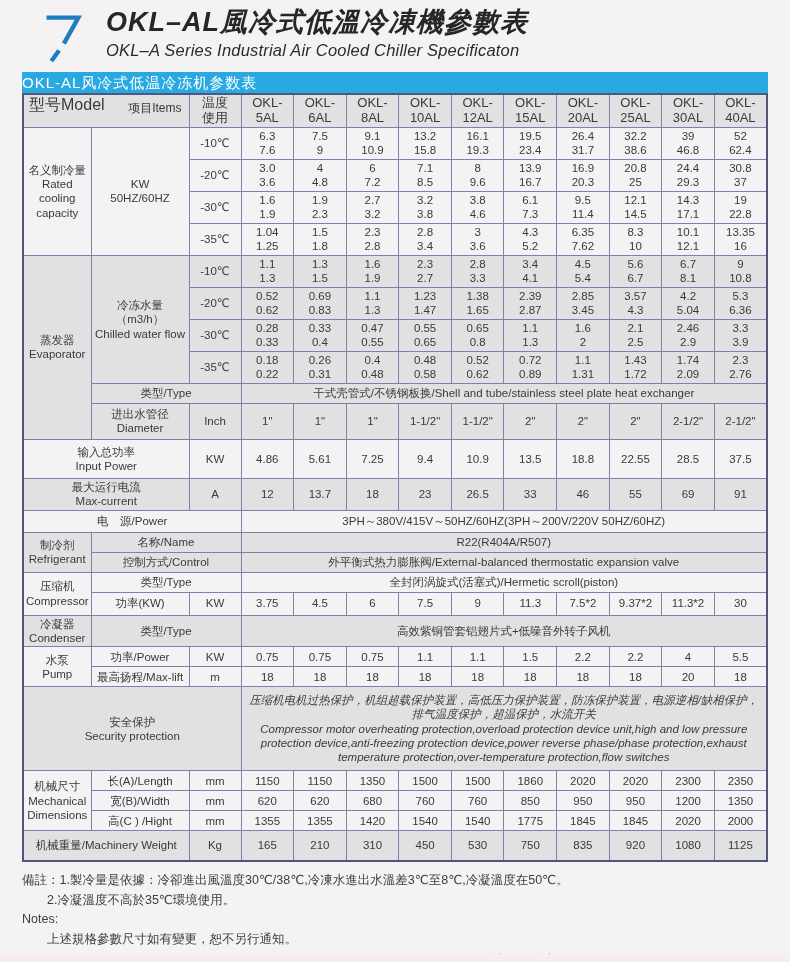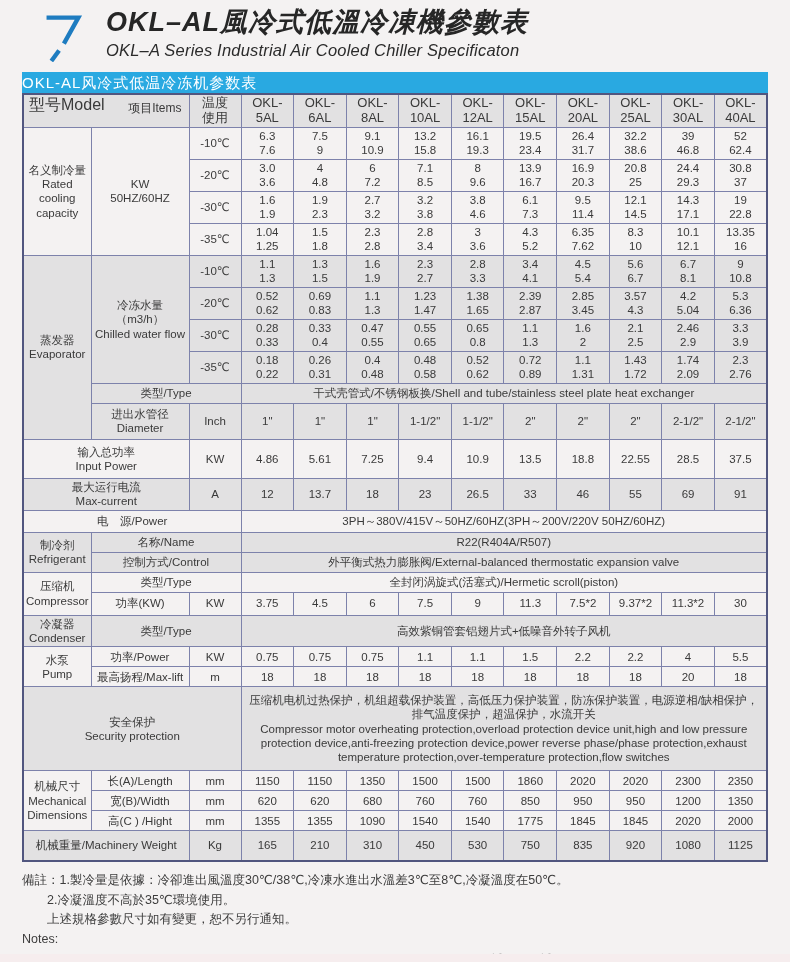--- a/index.html
+++ b/index.html
@@ -48,21 +48,21 @@
   tr[data-name="row-input-power"]{height:39px;}
   tr[data-name="row-max-current"]{height:30px;}
   tr[data-name="row-power-supply"]{height:22px;}
   tr[data-name="row-compressor-power"]{height:23px;}
   tr[data-name="row-condenser"]{height:27px;}
   tr[data-name="row-pump-power"],tr[data-name="row-pump-lift"],
   tr[data-name^="row-mech"]{height:20px;}
   tr[data-name="row-security"]{height:84px;}
   tr[data-name="row-weight"]{height:30px;}
 
-  td.left{text-align:left;padding:2px 6px;line-height:1.42;}
+  td.left{text-align:left;padding:2px 6px;line-height:1.42;font-style:italic;}
   td.corner{position:relative;padding:0;
     background-image:linear-gradient(to bottom right,
       transparent calc(50% - 0.6px), #9094b2 calc(50% - 0.6px),
       #9094b2 calc(50% + 0.6px), transparent calc(50% + 0.6px));
   }
   td.corner .tl{position:absolute;left:5px;bottom:12px;font-size:16px;}
   td.corner .br{position:absolute;right:7px;top:7px;font-size:12px;}
 
   
   .notes{margin:9px 0 0 22px;width:750px;font-size:12.5px;color:#3d3d3d;line-height:1.58;}
@@ -691,21 +691,21 @@
           <td data-name="mech-width-cell-8">950</td>
           <td data-name="mech-width-cell-9">950</td>
           <td data-name="mech-width-cell-10">1200</td>
           <td data-name="mech-width-cell-11">1350</td>
         </tr>
         <tr data-name="row-mech-height">
           <td data-name="height-label">高(C ) /Hight</td>
           <td data-name="mech-height-cell-1">mm</td>
           <td data-name="mech-height-cell-2">1355</td>
           <td data-name="mech-height-cell-3">1355</td>
-          <td data-name="mech-height-cell-4">1090</td>
+          <td data-name="mech-height-cell-4">1420</td>
           <td data-name="mech-height-cell-5">1540</td>
           <td data-name="mech-height-cell-6">1540</td>
           <td data-name="mech-height-cell-7">1775</td>
           <td data-name="mech-height-cell-8">1845</td>
           <td data-name="mech-height-cell-9">1845</td>
           <td data-name="mech-height-cell-10">2020</td>
           <td data-name="mech-height-cell-11">2000</td>
         </tr>
         <tr data-name="row-weight" class="g">
           <td colspan="2" data-name="machinery-weight-label">机械重量/Machinery Weight</td>
@@ -720,19 +720,19 @@
           <td data-name="weight-cell-9">920</td>
           <td data-name="weight-cell-10">1080</td>
           <td data-name="weight-cell-11">1125</td>
         </tr>
       </tbody>
   </table>
 
   <div class="notes" id="notes" data-name="notes-block">
       <div data-name="note-line">備註：1.製冷量是依據：冷卻進出風溫度30℃/38℃,冷凍水進出水溫差3℃至8℃,冷凝溫度在50℃。</div>
       <div data-name="note-line">　　2.冷凝溫度不高於35℃環境使用。</div>
+      <div data-name="note-line">Notes:</div>
       <div data-name="note-line">　　上述規格參數尺寸如有變更，恕不另行通知。</div>
-      <div data-name="note-line">Notes:</div>
       <div data-name="note-line">1. Rated cooling capacity is based on: the cooling air inlet and outlet temperature 30 ℃ to 38 ℃, chilled water inlet and outlet temperature difference 3 ℃ to 8 ℃; cooling temperature 50 ℃.</div>
     </div>
 
   <div class="footer-strip" data-name="footer-strip"></div>
 </div>
 
 </body></html>

